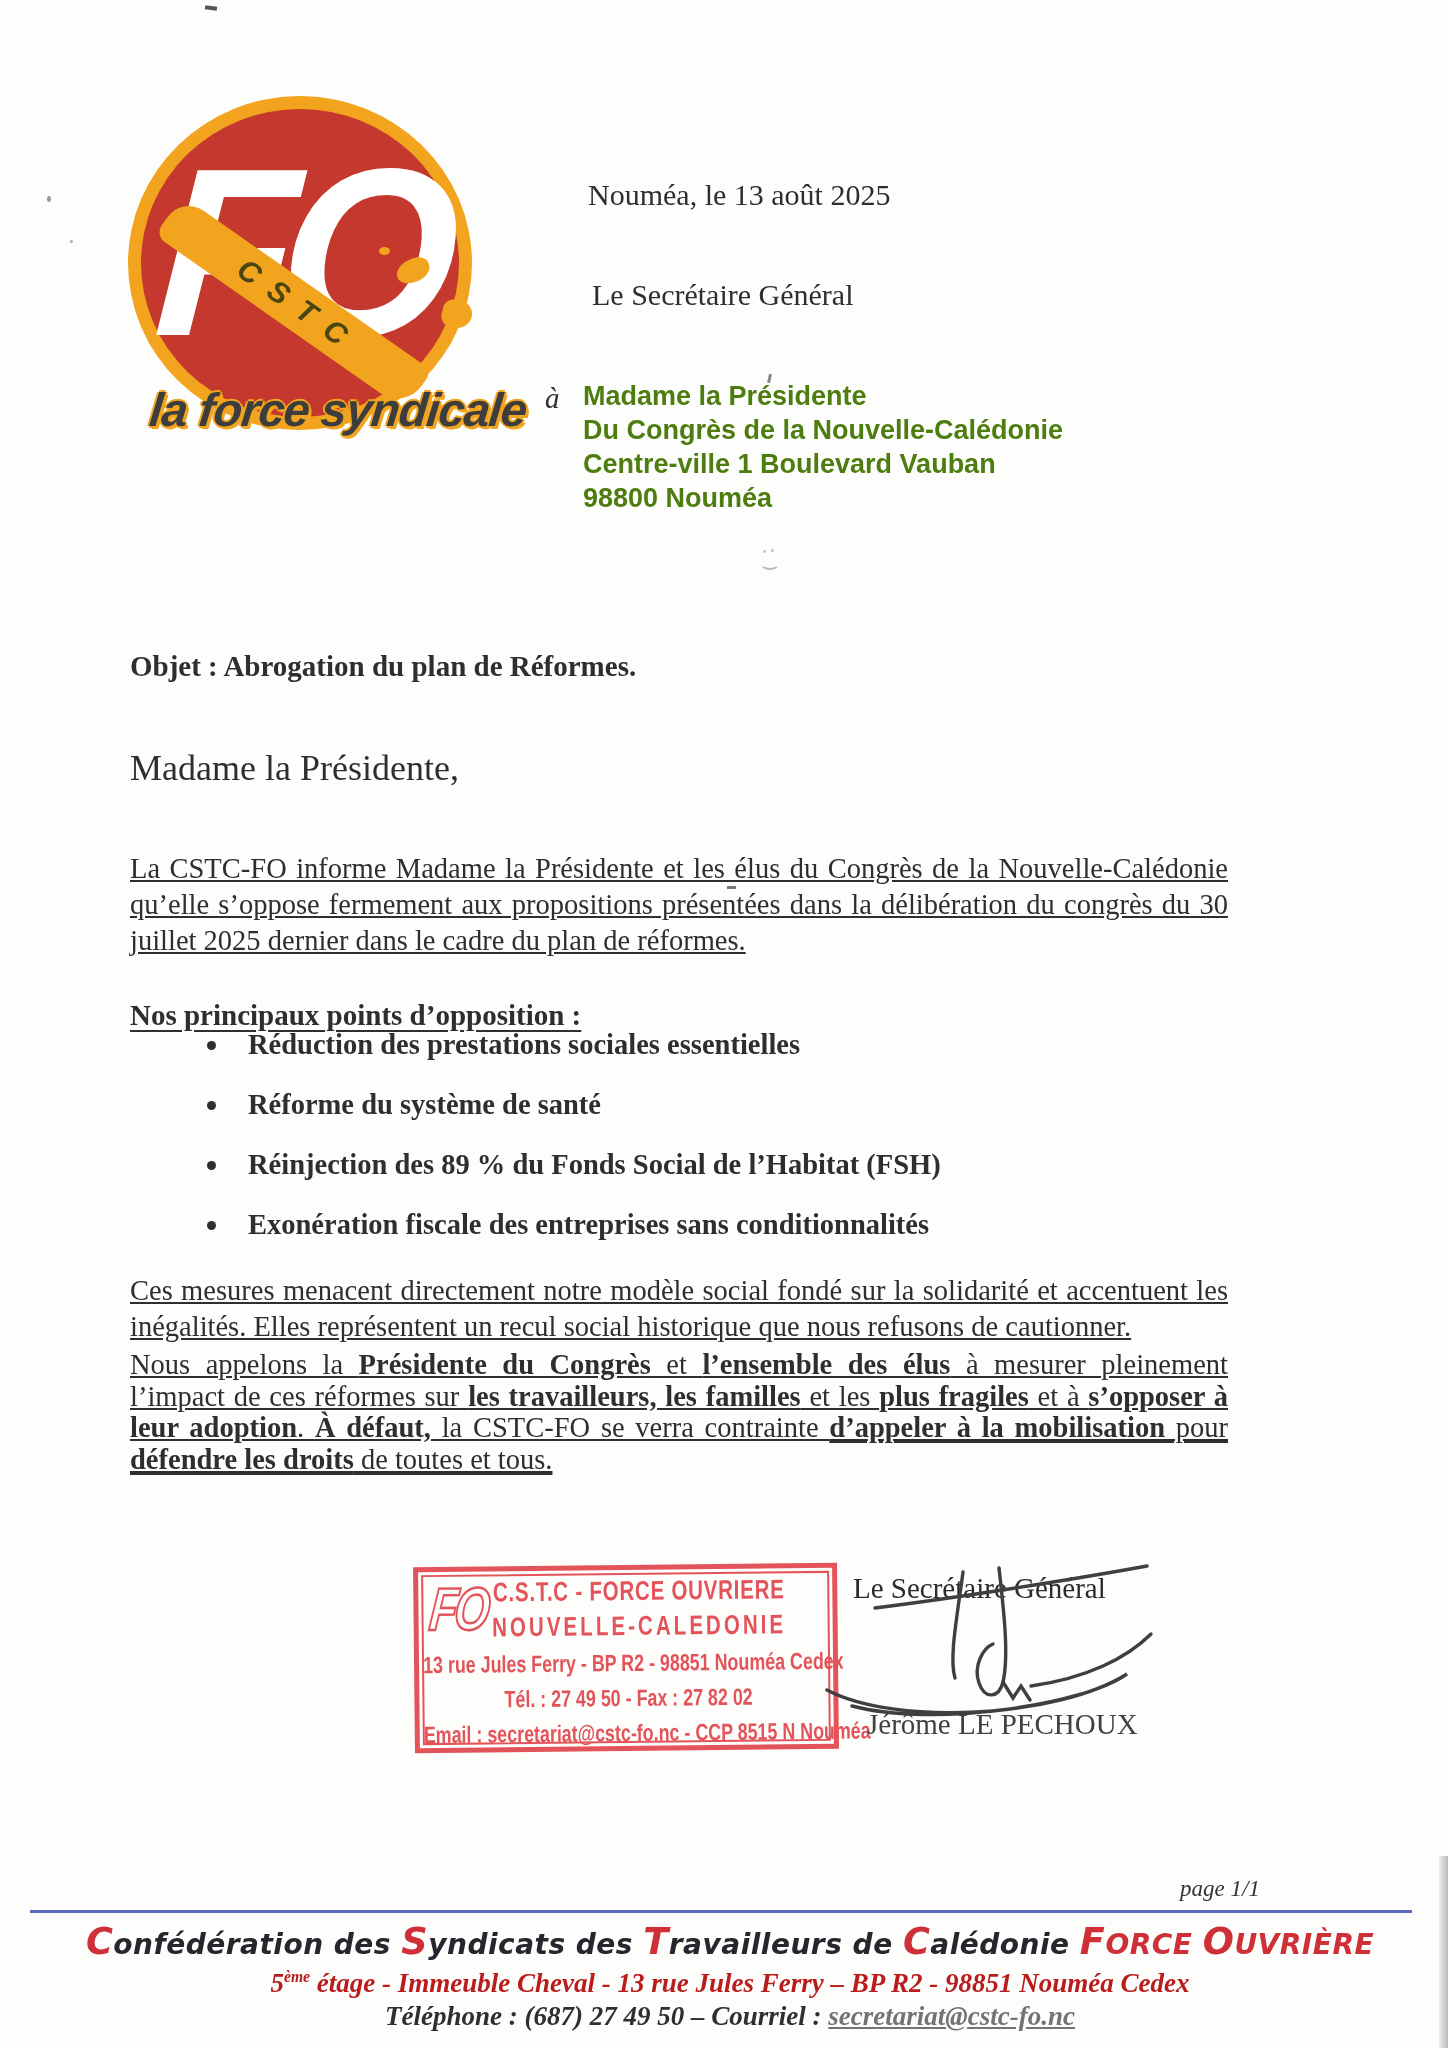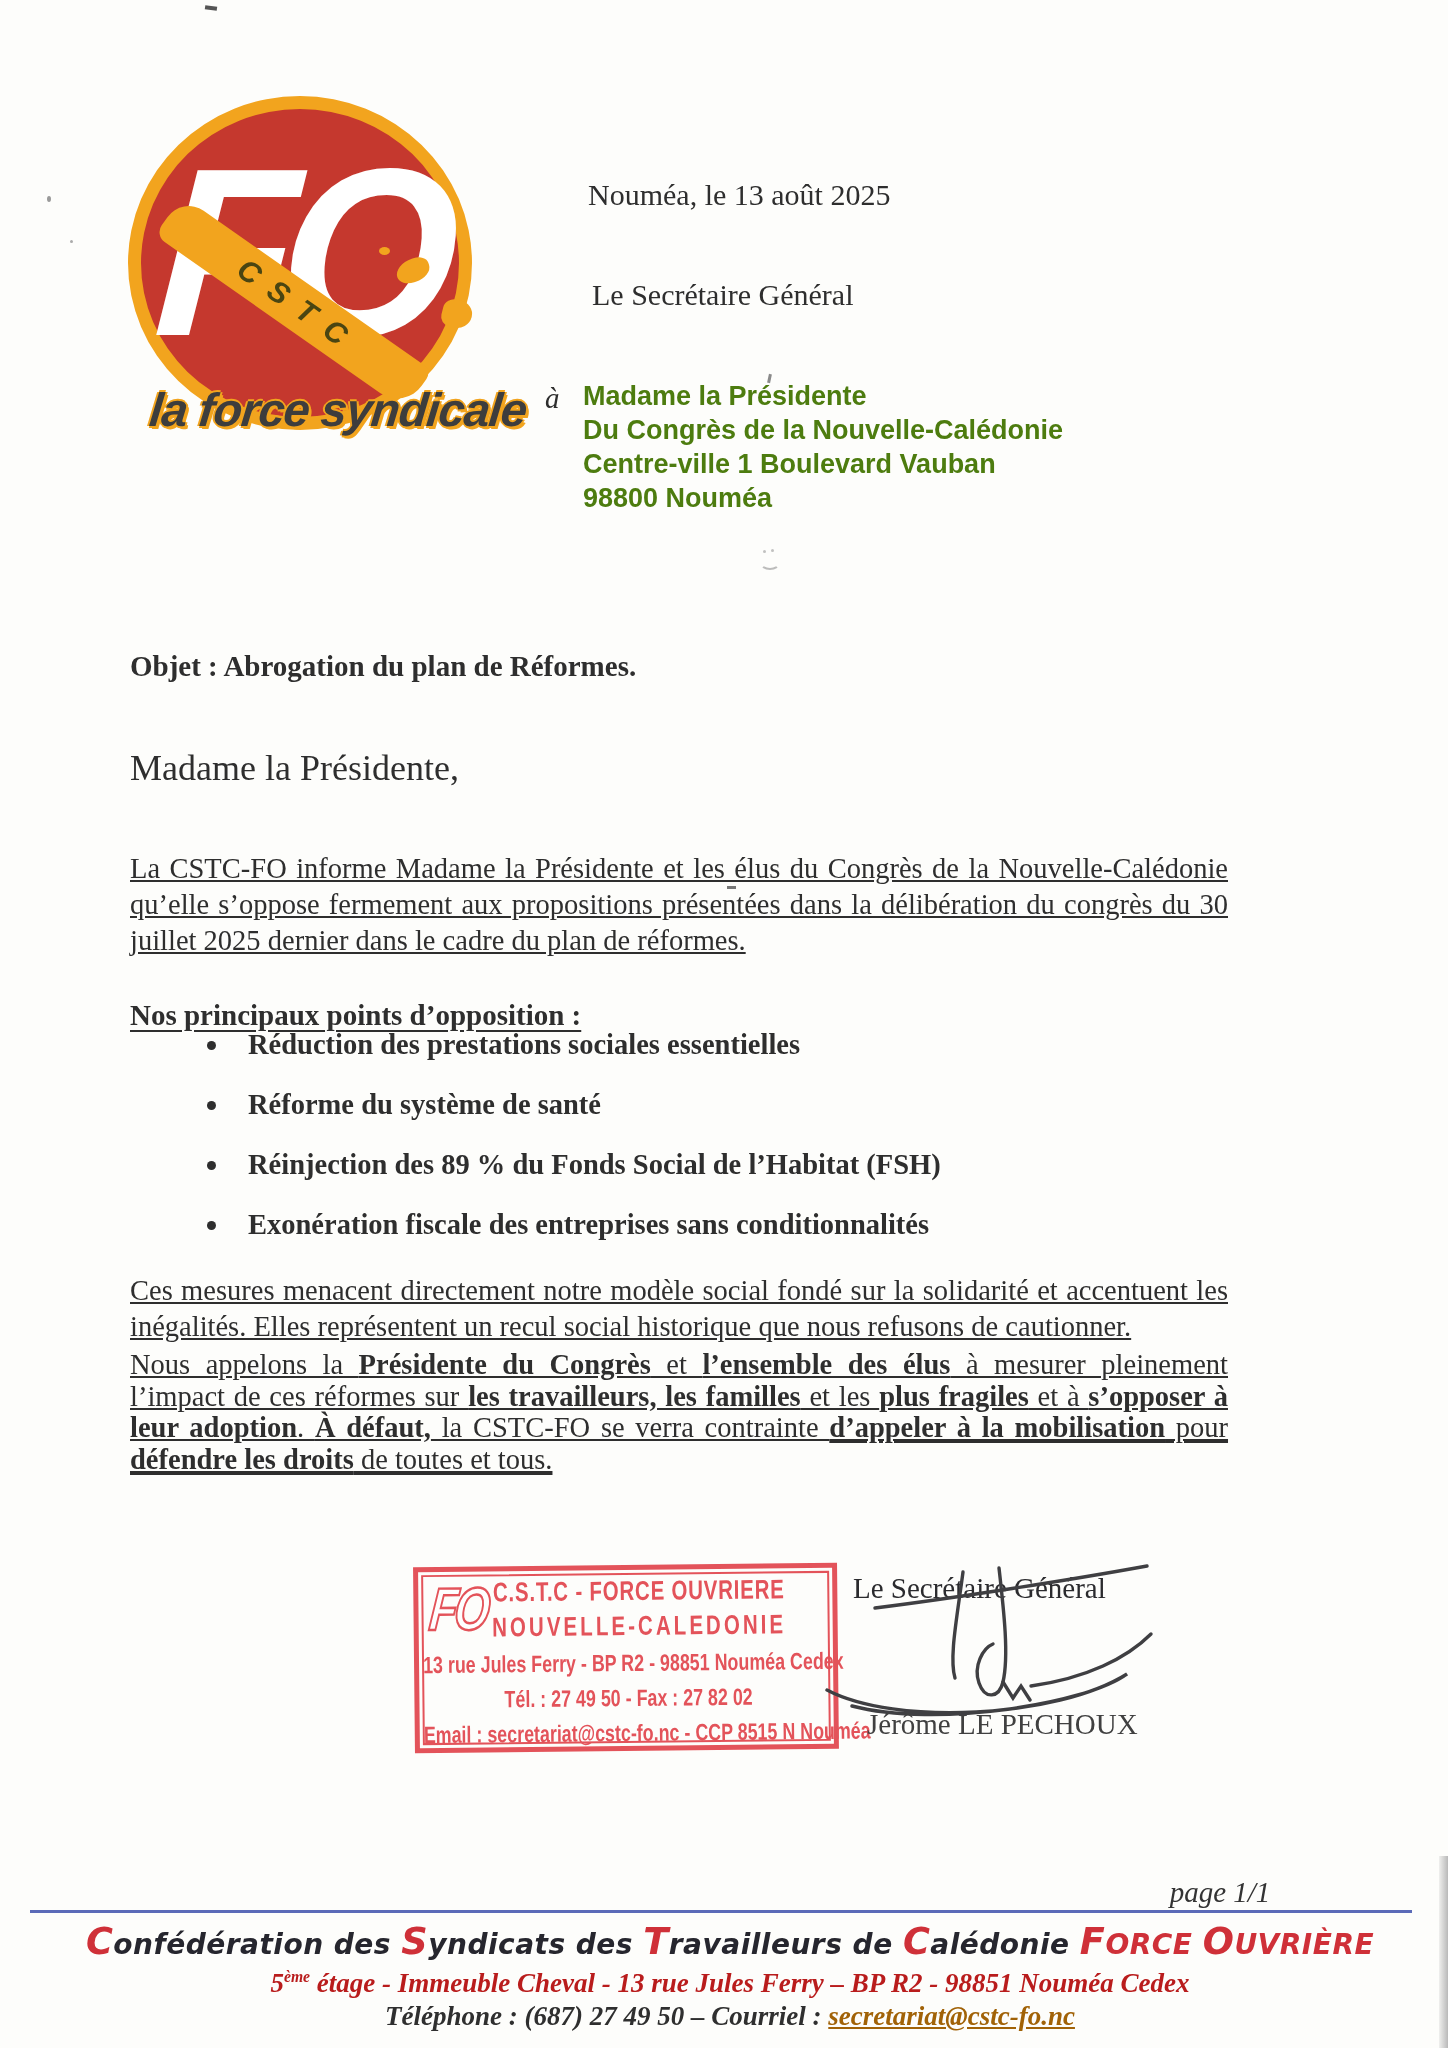--- a/index.html
+++ b/index.html
@@ -70,28 +70,28 @@
   .stamp-l1{font-size:27px;letter-spacing:1px;white-space:nowrap;margin-top:4px;}
   .stamp-l2{font-size:27px;letter-spacing:4px;white-space:nowrap;margin-top:4px;}
   .stamp-small{font-size:23.5px;white-space:nowrap;margin-top:8px;}
 
   
   .sig-title{left:853px;top:1572px;font-size:29px;color:#2b2b2e;}
   .sig-name{left:867px;top:1708px;font-size:29px;color:#404040;}
   .sig-svg{left:795px;top:1556px;}
 
   
-  .page-label{left:1120px;top:1876px;width:200px;text-align:center;font-size:29px;font-style:italic;color:#333;}
+  .page-label{left:1120px;top:1876px;width:200px;text-align:center;font-size:23px;font-style:italic;color:#333;}
   .footer-rule{left:30px;top:1910px;width:1382px;height:3px;background:#5b6ab8;}
   .footer{left:40px;top:1924px;width:1380px;text-align:center;}
   .footer-org{font-family:"DejaVu Sans",sans-serif;font-style:italic;font-weight:bold;
               font-size:28px;color:#26262e;letter-spacing:0.5px;}
   .footer-addr{margin-top:7px;font-size:27px;font-weight:bold;font-style:italic;color:#b91c1c;}
   .footer-tel{margin-top:2px;font-size:27px;font-weight:bold;font-style:italic;color:#2f2f2f;}
-  .footer-email{color:#a16207;text-decoration:underline;text-align:center;}
+  .footer-email{color:#737373;text-decoration:underline;text-align:center;}
 
   
   .art{position:absolute;background:#8f8f8f;}
   .art-dash-top{left:205px;top:6px;width:12px;height:4px;transform:rotate(8deg);background:#555;}
   .art-speck1{left:47px;top:196px;width:4px;height:6px;border-radius:50%;background:#9a9a9a;}
   .art-speck2{left:70px;top:240px;width:3px;height:3px;border-radius:50%;background:#ababab;}
   .art-apos{left:768px;top:374px;width:3px;height:9px;transform:rotate(12deg);background:#8a8a8a;}
   .art-squiggle{left:760px;top:556px;width:16px;height:10px;background:transparent;
                 border:2px solid transparent;border-bottom-color:#9a9a9a;border-radius:50%;opacity:.65;}
   .art-dot-a{left:763px;top:550px;width:3px;height:3px;border-radius:50%;background:#9a9a9a;opacity:.6;}

